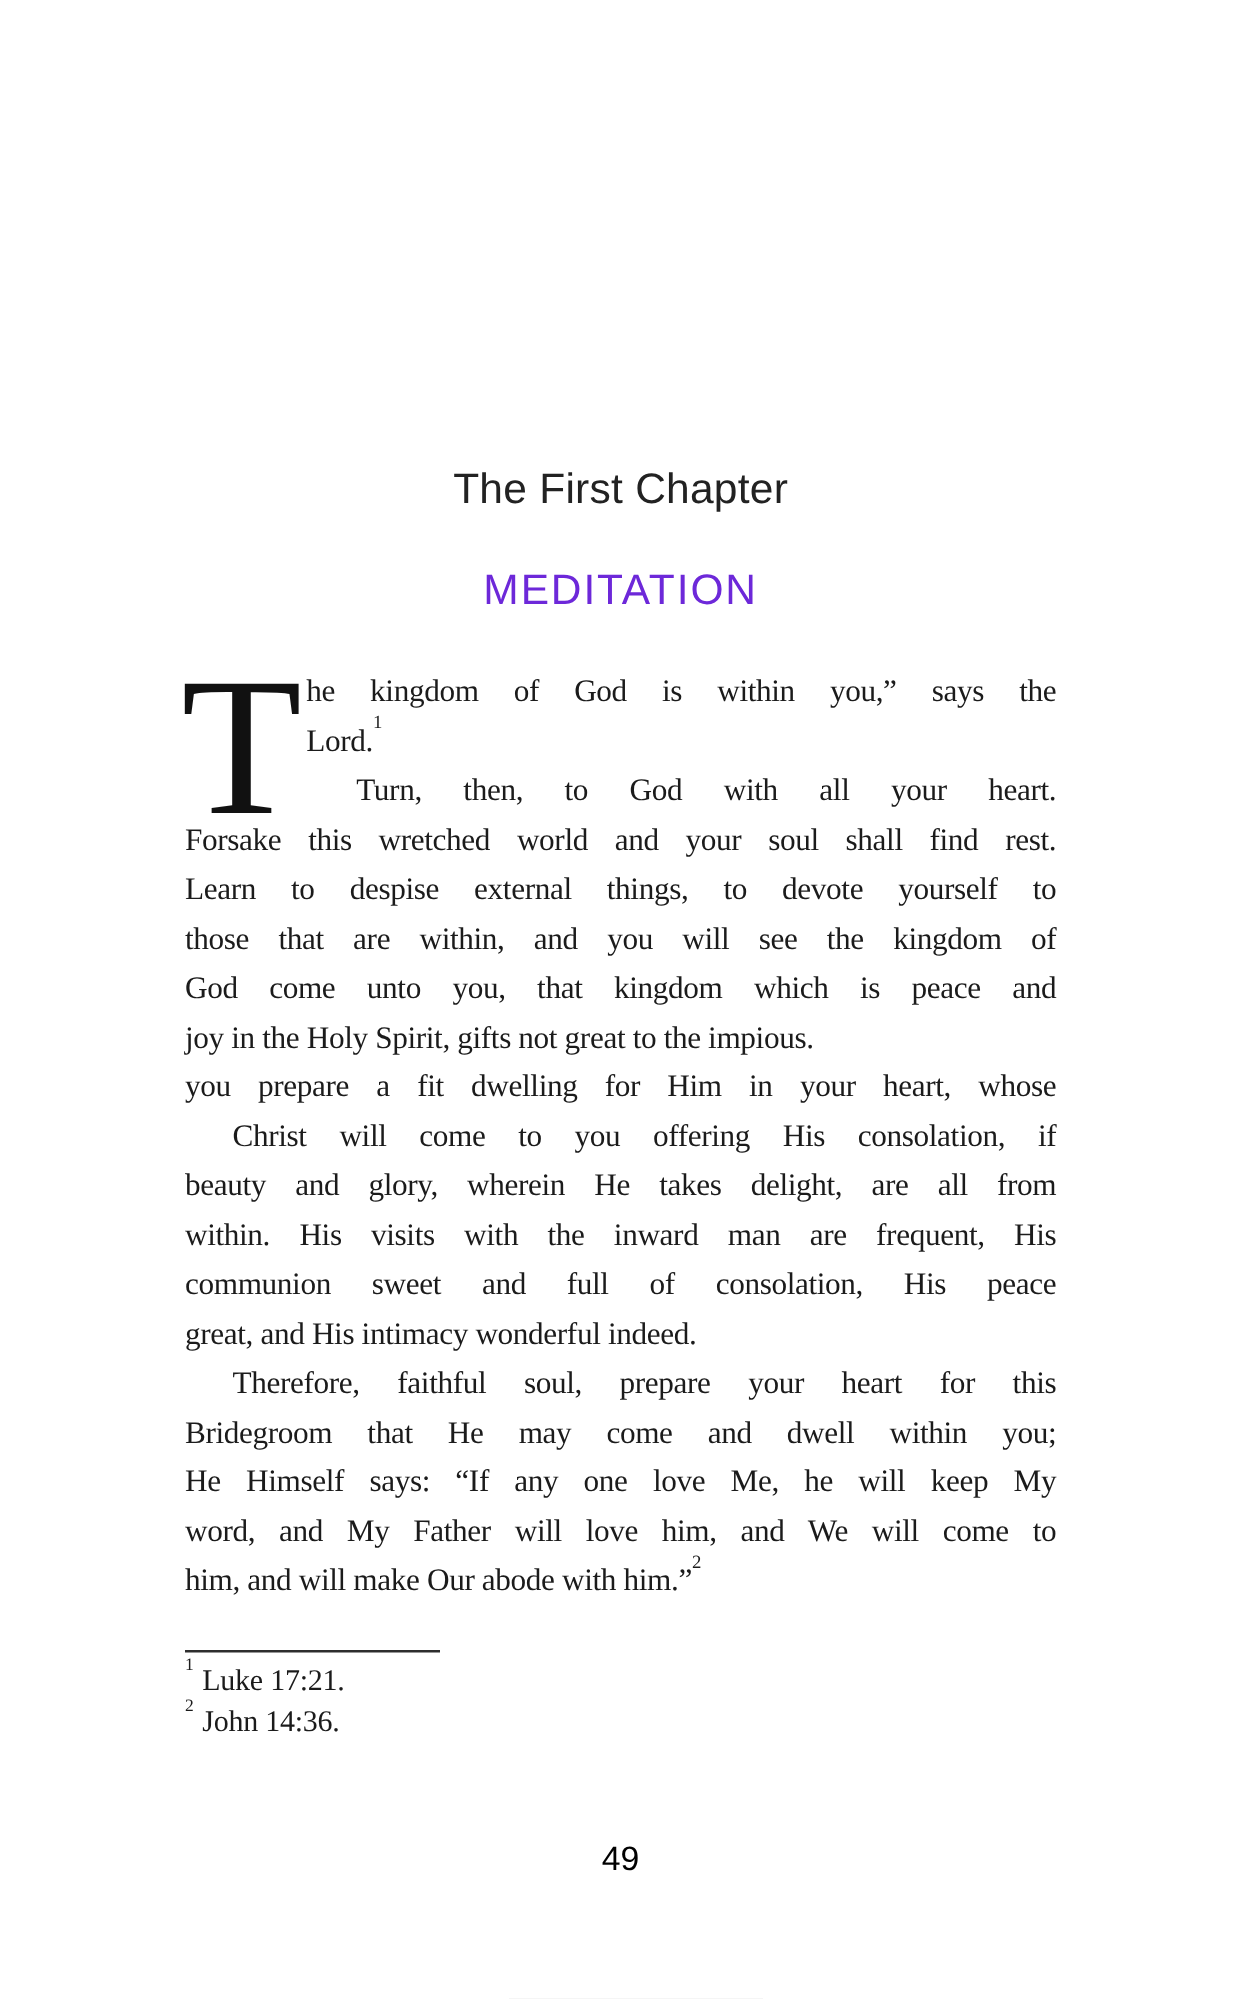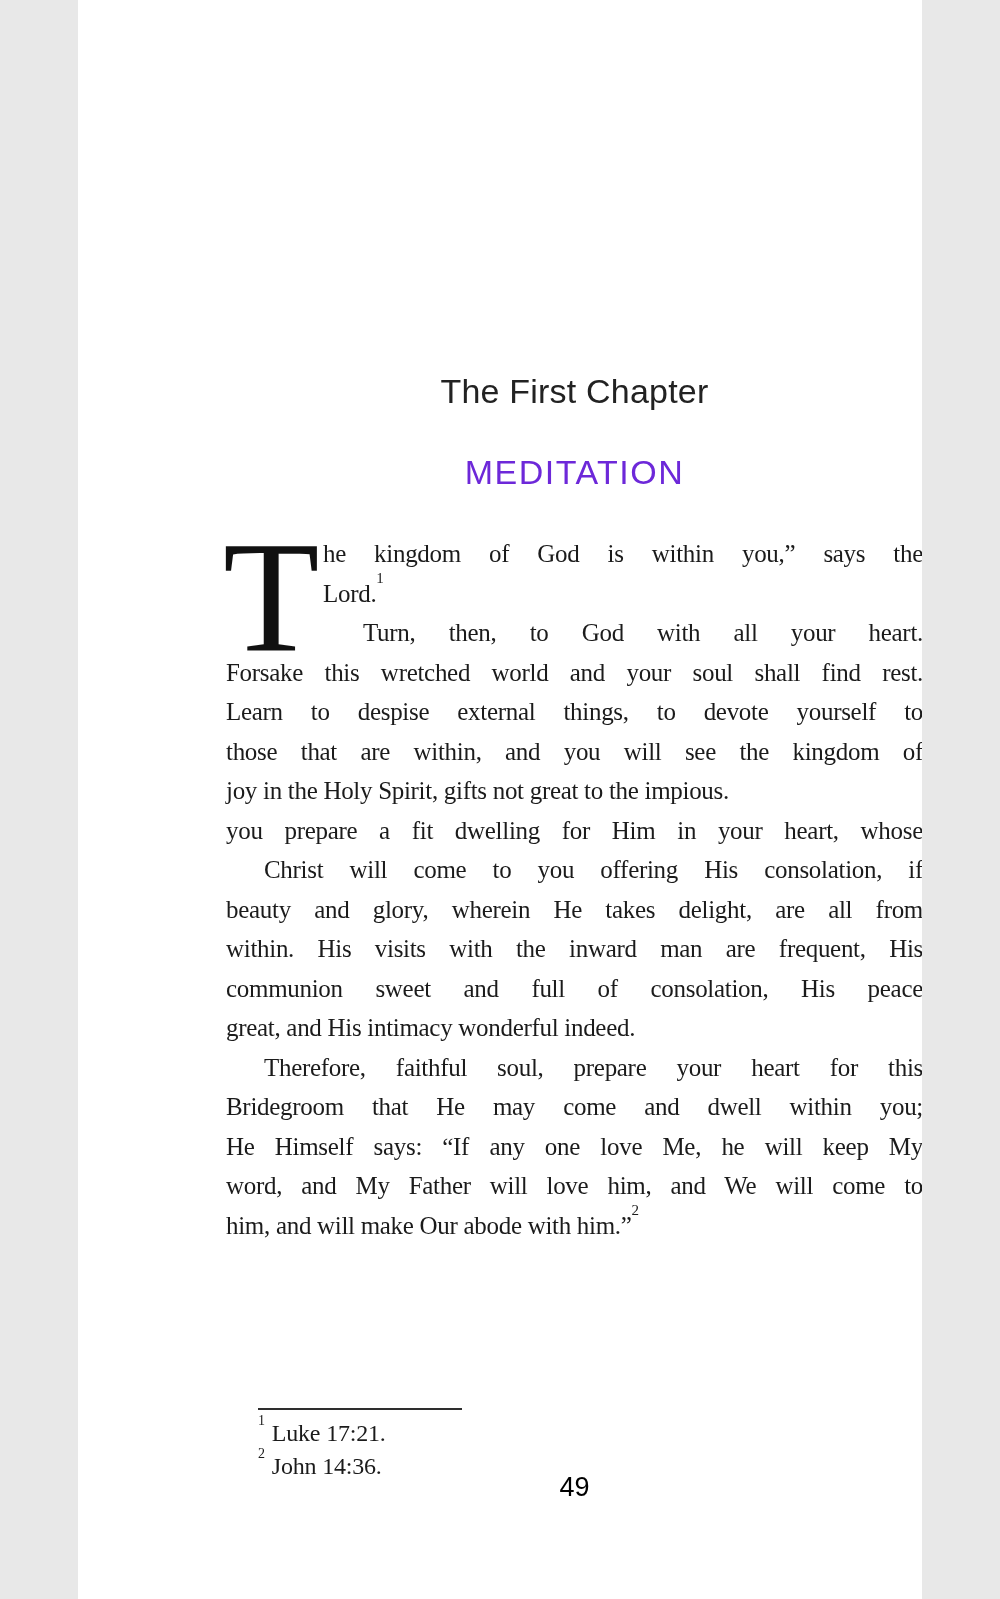--- a/index.html
+++ b/index.html
@@ -1,19 +1,19 @@
 <!DOCTYPE html>
 <html><head>
 <meta charset="utf-8">
 <style>
   * { margin: 0; padding: 0; box-sizing: border-box; }
   html, body { background: #e8e8e8; }
   .page {
     position: relative;
-    width: 844px;
+    width: 1000px;
     height: 1599px;
     background: #ffffff;
     font-family: "Liberation Serif", serif;
     color: #1b1b1b;
     overflow: hidden;
     margin: 0 auto;
   }
   .chapter-title {
     position: absolute;
     top: 374px;
@@ -70,24 +70,23 @@
   .bl.ind { padding-left: 38px; }
   .bl sup.fnref {
     font-size: 15px;
     line-height: 0;
     position: relative;
     top: -9px;
     letter-spacing: 0;
   }
   .footnotes {
     position: absolute;
-    top: 1408px;
+    top: 1320px;
     left: 148px;
     width: 400px;
-    margin-left: 32px;
   }
   .fn-rule {
     width: 204px;
     border-top: 2px solid #2e2e2e;
     margin-bottom: 7px;
   }
   .fn {
     font-size: 24px;
     line-height: 33px;
     letter-spacing: -0.2px;
@@ -123,20 +122,21 @@
 
   <div class="body-text">
     <span class="dropcap">T</span>
 
     <div class="bl dc1 j"><span>he kingdom of God is within you,” says the</span></div>
     <div class="bl dc1"><span>Lord.</span><sup class="fnref">1</sup></div>
     <div class="bl dc2 j"><span>Turn, then, to God with all your heart.</span></div>
     <div class="bl j"><span>Forsake this wretched world and your soul shall find rest.</span></div>
     <div class="bl j"><span>Learn to despise external things, to devote yourself to</span></div>
     <div class="bl j"><span>those that are within, and you will see the kingdom of</span></div>
+    <div class="bl j"><span>God come unto you, that kingdom which is peace and</span></div>
     <div class="bl"><span>joy in the Holy Spirit, gifts not great to the impious.</span></div>
     <div class="bl j"><span>you prepare a fit dwelling for Him in your heart, whose</span></div>
     <div class="bl ind j"><span>Christ will come to you offering His consolation, if</span></div>
     <div class="bl j"><span>beauty and glory, wherein He takes delight, are all from</span></div>
     <div class="bl j"><span>within. His visits with the inward man are frequent, His</span></div>
     <div class="bl j"><span>communion sweet and full of consolation, His peace</span></div>
     <div class="bl"><span>great, and His intimacy wonderful indeed.</span></div>
     <div class="bl ind j"><span>Therefore, faithful soul, prepare your heart for this</span></div>
     <div class="bl j"><span>Bridegroom that He may come and dwell within you;</span></div>
     <div class="bl j"><span>He Himself says: “If any one love Me, he will keep My</span></div>

